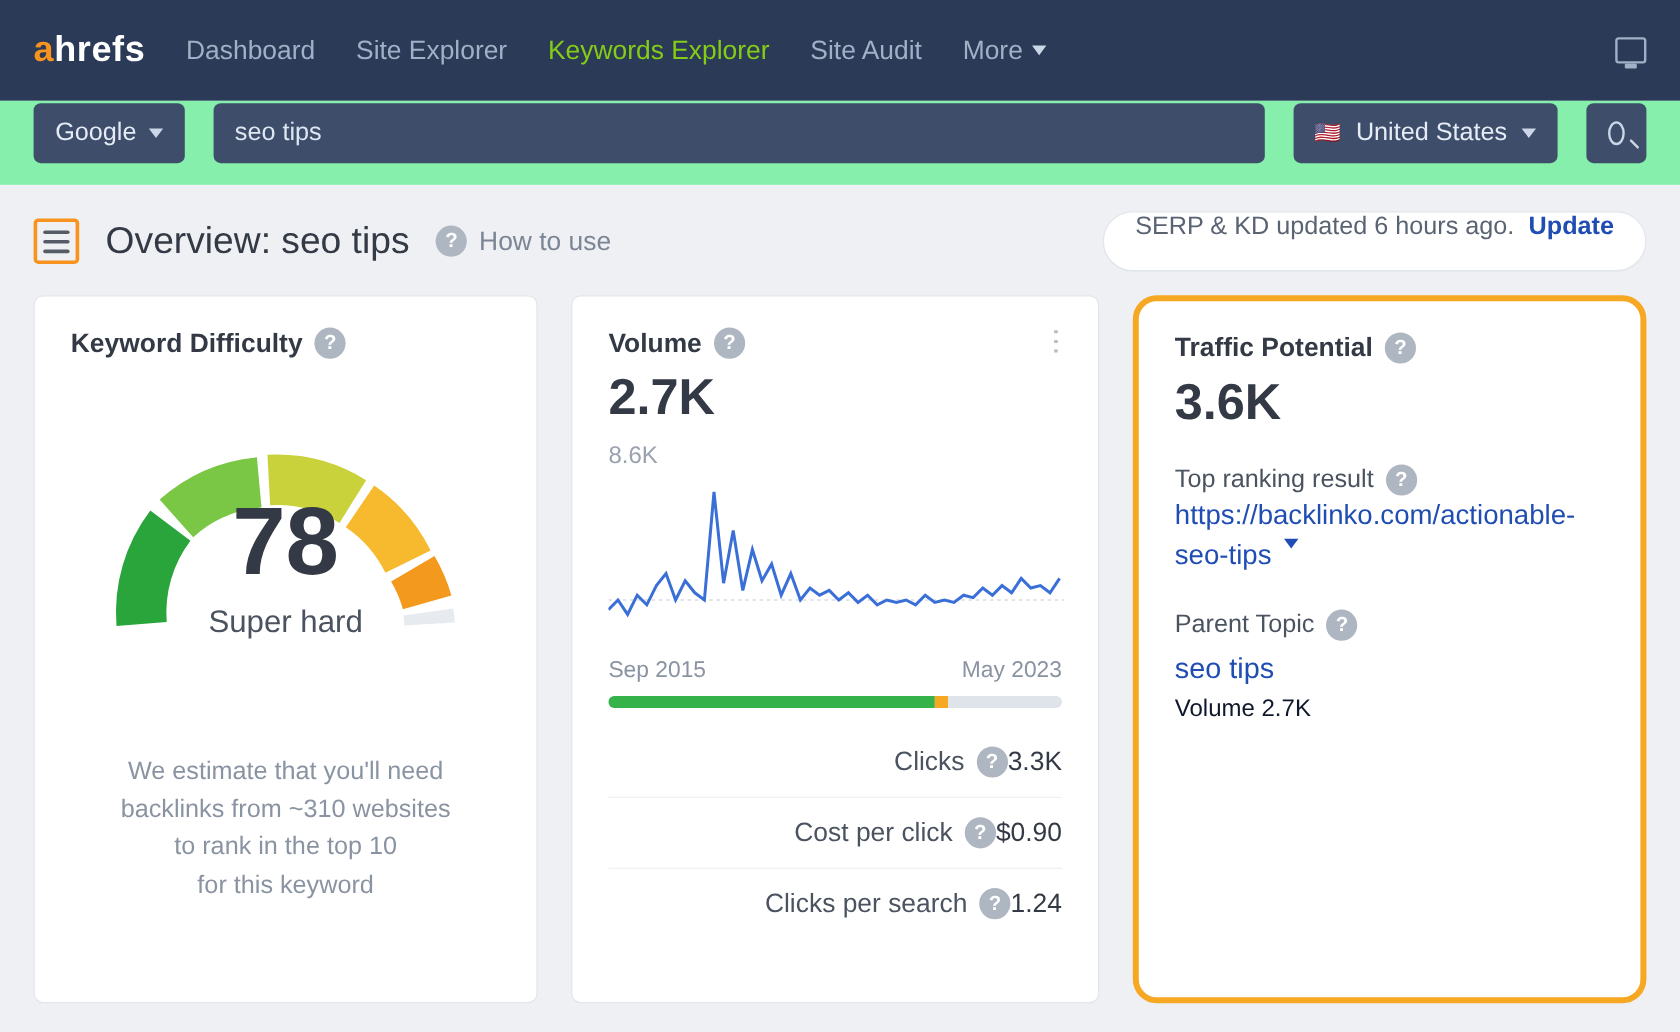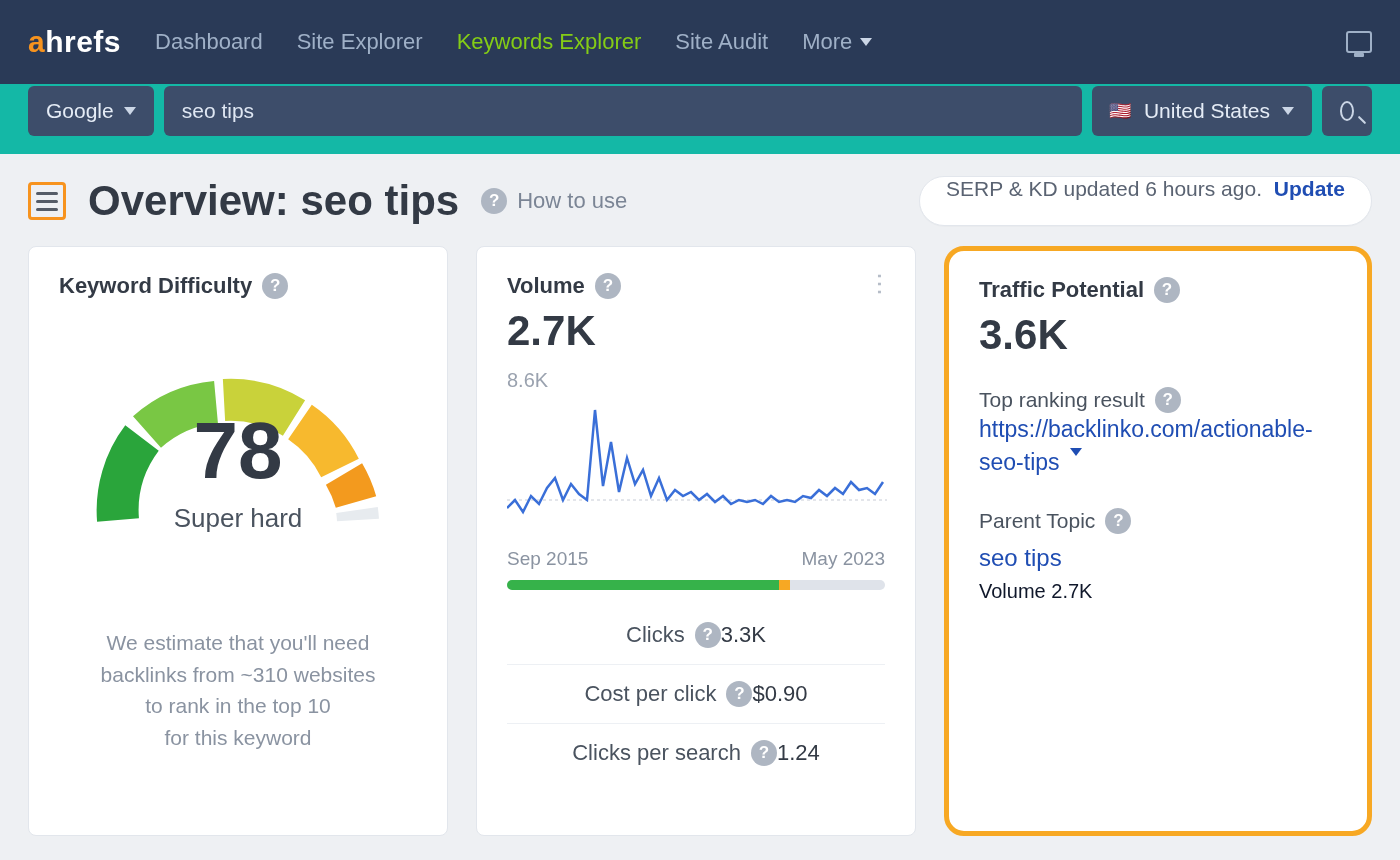--- a/index.html
+++ b/index.html
@@ -28,26 +28,26 @@
     color:#9fb0c7; font-size:22px; cursor:pointer;
   }
   .navitem.active { color:#84cc16; }
   .nav-more { display:flex; align-items:center; gap:8px; }
   .nav-spacer { flex:1; }
   .monitor-icon { width:26px; height:22px; border:2px solid #9fb0c7; border-radius:3px; position:relative; }
   .monitor-icon::after { content:""; position:absolute; left:6px; right:6px; bottom:-6px; height:4px; background:#9fb0c7; border-radius:1px; }
 
   
   .searchrow {
-    background:#14b8a6;
+    background:#86efac;
     height:70px;
     display:flex;
     align-items:center;
     padding:0 28px 16px 28px;
-    gap:10px;
+    gap:24px;
   }
   .pill {
     background:#3d4d6a;
     color:#e5ecf6;
     border-radius:6px;
     height:50px;
     display:flex;
     align-items:center;
     padding:0 18px;
     font-size:21px;
@@ -63,21 +63,21 @@
   .headerbar {
     display:flex; align-items:center; gap:22px;
     padding:22px 28px 20px 28px;
   }
   .menu-icon {
     width:38px; height:38px; border:3px solid #f7931e; border-radius:4px;
     display:flex; flex-direction:column; justify-content:center; align-items:center; gap:5px;
     cursor:pointer;
   }
   .menu-icon span { width:22px; height:3px; background:#555c67; border-radius:2px; }
-  .pagetitle { font-size:42px; font-weight:700; color:#333a45; }
+  .pagetitle { font-size:31px; font-weight:400; color:#333a45; }
   .help-icon {
     width:26px; height:26px; border-radius:50%; background:#aeb6c2; color:#fff;
     display:inline-flex; align-items:center; justify-content:center; font-size:17px; font-weight:700;
   }
   .howto { color:#7b8595; font-size:22px; display:flex; align-items:center; gap:10px; cursor:pointer; }
   .status-pill {
     margin-left:auto;
     background:#fff; border:1px solid #e2e6ec; border-radius:28px;
     height:50px; display:flex; align-items:flex-start; padding:0 26px; font-size:21px; color:#5a6372;
     box-shadow:0 1px 0 rgba(0,0,0,0.02);
@@ -114,21 +114,21 @@
   
   .vol-top-right { position:absolute; top:24px; right:22px; color:#b6bdc8; font-size:24px; cursor:pointer; letter-spacing:2px; transform:rotate(90deg); }
   .vol-peak { text-align:left; color:#9aa2af; font-size:20px; margin-top:14px; }
   .sparkline { margin-top:8px; }
   .sparkline svg { width:380px; height:140px; display:block; }
   .rangebar { display:flex; justify-content:space-between; color:#8a93a1; font-size:19px; margin-top:8px; }
   .rangebar-bar { margin-top:10px; height:10px; border-radius:5px; background:#dfe3ea; display:flex; overflow:hidden; }
   .rangebar-bar .g { background:#36b24a; width:72%; height:100%; }
   .rangebar-bar .o { background:#f7a823; width:3%; height:100%; }
   .metrics { margin-top:16px; }
-  .metric-row { display:flex; align-items:center; justify-content:center; border-top:1px solid #edf0f4; padding:16px 0; font-size:22px; color:#4a535f; }
+  .metric-row { display:flex; align-items:center; justify-content:flex-end; border-top:1px solid #edf0f4; padding:16px 0; font-size:22px; color:#4a535f; }
   .metric-row:first-child { border-top:none; }
   .metric-row .k { display:flex; align-items:center; gap:10px; }
   .metric-row .v { color:#333a45; }
   .tp-label { font-size:21px; color:#4a535f; display:flex; align-items:center; gap:10px; margin-top:28px; }
   .tp-link { color:#1f4db3; font-size:23px; margin-top:10px; line-height:1.45; display:inline; }
   .tp-link-caret { display:inline-block; margin-left:6px; }
   .tp-link-caret .caret-down { border-top-color:#1f4db3; }
   .tp-parent { color:#1f4db3; font-size:24px; margin-top:10px; cursor:pointer; }
   .tp-vol { color:#0f172a; font-size:20px; margin-top:8px; }
 

